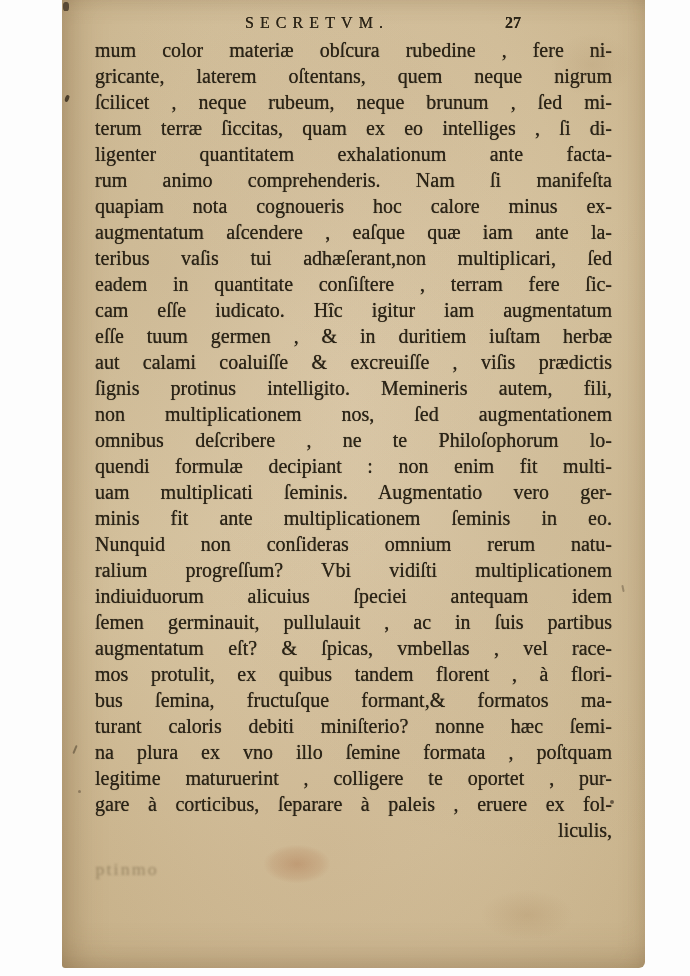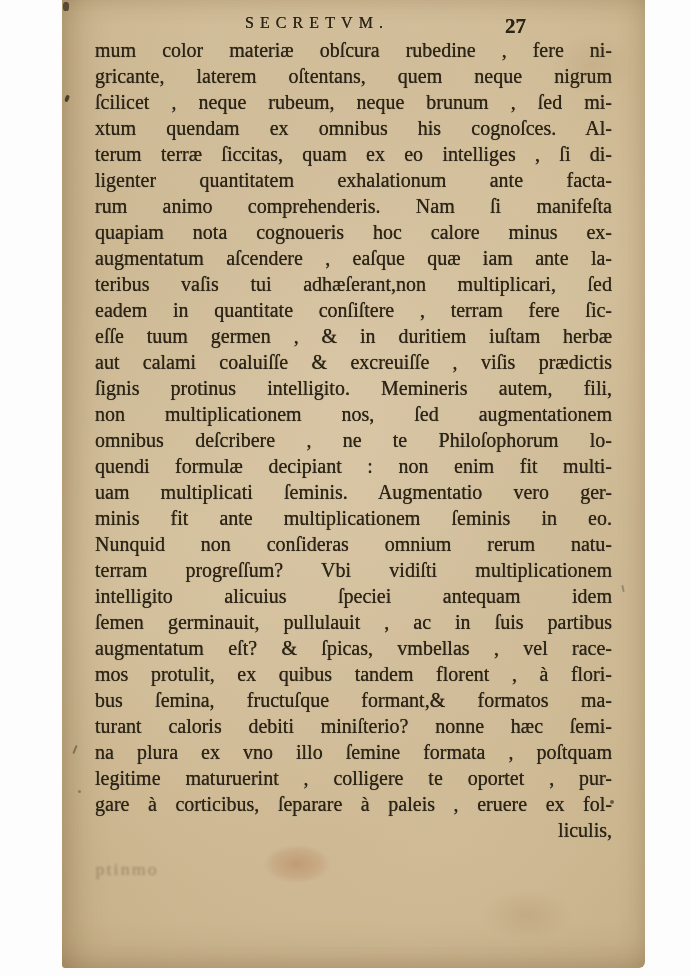--- a/index.html
+++ b/index.html
@@ -51,21 +51,21 @@
     font-size: 16px;
     letter-spacing: 0.38em;
     color: var(--ink);
     text-shadow: 0 0 0.6px rgba(35,28,18,0.85);
     white-space: nowrap;
   }
   .page-number {
     position: absolute;
     left: 443px;
     top: 0px;
-    font-size: 21px;
+    font-size: 16px;
     font-weight: bold;
     color: var(--ink);
     text-shadow: 0 0 0.6px rgba(35,28,18,0.85);
   }
   
   .textblock {
     position: absolute;
     left: 33px;
     top: 37px;
     width: 517px;
@@ -130,39 +130,39 @@
     <div class="header">
       <span class="running-title">SECRETVM.</span>
       <span class="page-number">27</span>
     </div>
 
     <div class="textblock">
 
     <div class="line">mum color materiæ obſcura rubedine , fere ni-</div>
         <div class="line">gricante, laterem oſtentans, quem neque nigrum</div>
         <div class="line">ſcilicet , neque rubeum, neque brunum , ſed mi-</div>
-        <div class="line">xtum quendam ex omnibus his cognoſces. Al-</div>
         <div class="line">terum terræ ſiccitas, quam ex eo intelliges , ſi di-</div>
         <div class="line">ligenter quantitatem exhalationum ante facta-</div>
         <div class="line">rum animo comprehenderis. Nam ſi manifeſta</div>
         <div class="line">quapiam nota cognoueris hoc calore minus ex-</div>
         <div class="line">augmentatum aſcendere , eaſque quæ iam ante la-</div>
         <div class="line">teribus vaſis tui adhæſerant,non multiplicari, ſed</div>
         <div class="line">eadem in quantitate conſiſtere , terram fere ſic-</div>
+        <div class="line">cam eſſe iudicato. Hîc igitur iam augmentatum</div>
         <div class="line">eſſe tuum germen , &amp; in duritiem iuſtam herbæ</div>
         <div class="line">aut calami coaluiſſe &amp; excreuiſſe , viſis prædictis</div>
         <div class="line">ſignis protinus intelligito. Memineris autem, fili,</div>
         <div class="line">non multiplicationem nos, ſed augmentationem</div>
         <div class="line">omnibus deſcribere , ne te Philoſophorum lo-</div>
         <div class="line">quendi formulæ decipiant : non enim fit multi-</div>
         <div class="line">uam multiplicati ſeminis. Augmentatio vero ger-</div>
         <div class="line">minis fit ante multiplicationem ſeminis in eo.</div>
         <div class="line">Nunquid non conſideras omnium rerum natu-</div>
-        <div class="line">terram progreſſum? Vbi vidiſti multiplicationem</div>
-        <div class="line">intelligito alicuius ſpeciei antequam idem</div>
+        <div class="line">ralium progreſſum? Vbi vidiſti multiplicationem</div>
+        <div class="line">indiuiduorum alicuius ſpeciei antequam idem</div>
         <div class="line">ſemen germinauit, pullulauit , ac in ſuis partibus</div>
         <div class="line">augmentatum eſt? &amp; ſpicas, vmbellas , vel race-</div>
         <div class="line">mos protulit, ex quibus tandem florent , à flori-</div>
         <div class="line">bus ſemina, fructuſque formant,&amp; formatos ma-</div>
         <div class="line">turant caloris debiti miniſterio? nonne hæc ſemi-</div>
         <div class="line">na plura ex vno illo ſemine formata , poſtquam</div>
         <div class="line">legitime maturuerint , colligere te oportet , pur-</div>
         <div class="line">gare à corticibus, ſeparare à paleis , eruere ex fol-</div>
         <div class="catchword-line">liculis,</div>
       </div>

